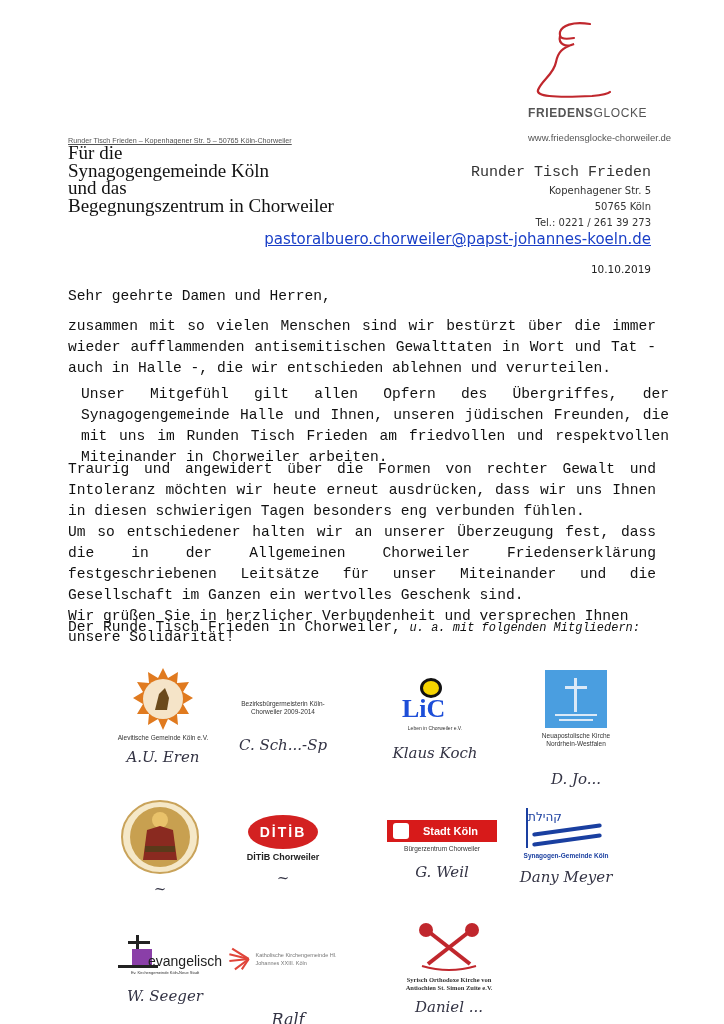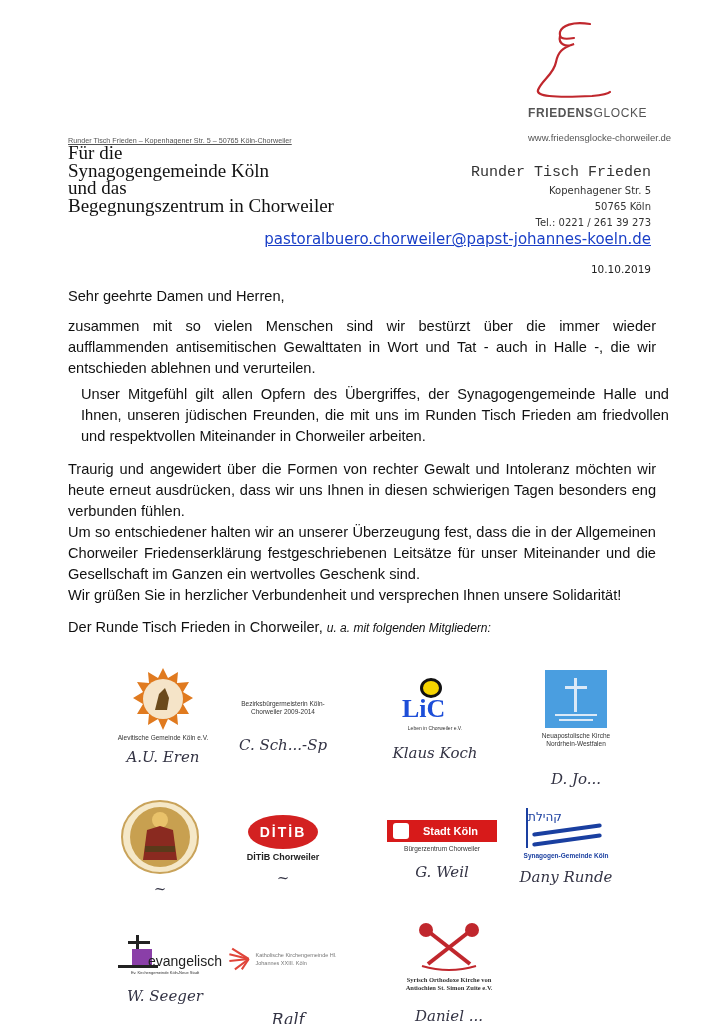--- a/index.html
+++ b/index.html
@@ -15,21 +15,21 @@
     .sender-line { position: absolute; left: 68px; top: 136px; font-family: "Liberation Sans", sans-serif; font-size: 7.2px; color: #555; text-decoration: underline; }
 
     .recipient { position: absolute; left: 68px; top: 144px; font-family: "Liberation Serif", serif; font-size: 19px; line-height: 17.5px; color: #111; }
 
     .sender-block { position: absolute; right: 73px; top: 163px; text-align: right; font-family: "DejaVu Sans", sans-serif; color: #333; }
     .sender-name { font-size: 15px; line-height: 20px; font-family: Liberation Mono, monospace; }
     .sender-line-s { font-size: 10px; line-height: 16px; }
     .sender-email { font-size: 15px; line-height: 16px; color: #1a3fc7; text-decoration: underline; }
     .date { font-size: 10.5px; margin-top: 16px; color: #222; }
 
-    .body-text { position: absolute; left: 68px; width: 588px; font-family: Liberation Sans, sans-serif; font-size: 14.6px; line-height: 21px; color: #111; text-align: justify; }
+    .body-text { position: absolute; left: 68px; width: 588px; font-family: Liberation Mono, monospace; font-size: 14.6px; line-height: 21px; color: #111; text-align: justify; }
     .body-text p { margin: 0; }
     .greeting { top: 286px; }
     .p1 { top: 316px; }
     .p2 { top: 384px; margin-left: 13px; }
     .p3 { top: 459px; }
     .closing { top: 617px; }
     .closing i { font-size: 12px; }
 
     
     .member { position: absolute; text-align: center; font-family: "Liberation Sans", sans-serif; }
@@ -145,21 +145,21 @@
 </div>
 
 <div class="member" style="left:514px;top:808px;width:104px">
   <div style="height:44px;position:relative">
     <div style="position:absolute;left:14px;top:2px;font-size:12px;color:#1a3fa0;font-family:'DejaVu Sans',sans-serif">קהילת</div>
     <div style="position:absolute;left:12px;top:0;width:2px;height:40px;background:#1a3fa0"></div>
     <div style="position:absolute;left:18px;top:20px;width:70px;height:4px;background:#1a3fa0;border-radius:2px;transform:rotate(-8deg)"></div>
     <div style="position:absolute;left:18px;top:30px;width:70px;height:4px;background:#1a3fa0;border-radius:2px;transform:rotate(-8deg)"></div>
   </div>
   <div class="cap" style="color:#1a3fa0;font-weight:bold">Synagogen-Gemeinde Köln</div>
-  <div class="sig" style="margin-top:8px">Dany Runde</div>
+  <div class="sig" style="margin-top:8px">Dany Meyer</div>
 </div>
 
 <div class="member" style="left:110px;top:935px;width:110px">
   <div style="height:34px;position:relative">
     <div style="position:absolute;left:26px;top:0;width:3px;height:30px;background:#222"></div>
     <div style="position:absolute;left:18px;top:6px;width:22px;height:3px;background:#222"></div>
     <div style="position:absolute;left:22px;top:14px;width:20px;height:16px;background:#8a3fa8"></div>
     <div style="position:absolute;left:8px;top:30px;width:40px;height:3px;background:#222"></div>
     <div style="position:absolute;left:38px;top:18px;font-size:14px;color:#222">evangelisch</div>
   </div>
@@ -187,14 +187,14 @@
   <svg width="70" height="54" viewBox="0 0 70 54">
     <g stroke="#c0272d" stroke-width="4" fill="none">
       <line x1="10" y1="10" x2="56" y2="46"></line>
         <line x1="60" y1="10" x2="14" y2="46"></line>
     </g>
     <circle cx="12" cy="12" r="7" fill="#c0272d"></circle>
     <circle cx="58" cy="12" r="7" fill="#c0272d"></circle>
     <path d="M8 48 Q35 56 62 48" stroke="#c0272d" stroke-width="2" fill="none"></path>
   </svg>
   <div class="cap" style="font-family:'Liberation Serif',serif;font-weight:bold;padding:0 8px">Syrisch Orthodoxe Kirche von Antiochien St. Simon Zuite e.V.</div>
-  <div class="sig" style="margin-top:15px">Daniel ...</div>
+  <div class="sig" style="margin-top:6px">Daniel ...</div>
 </div>
 
 </body></html>

